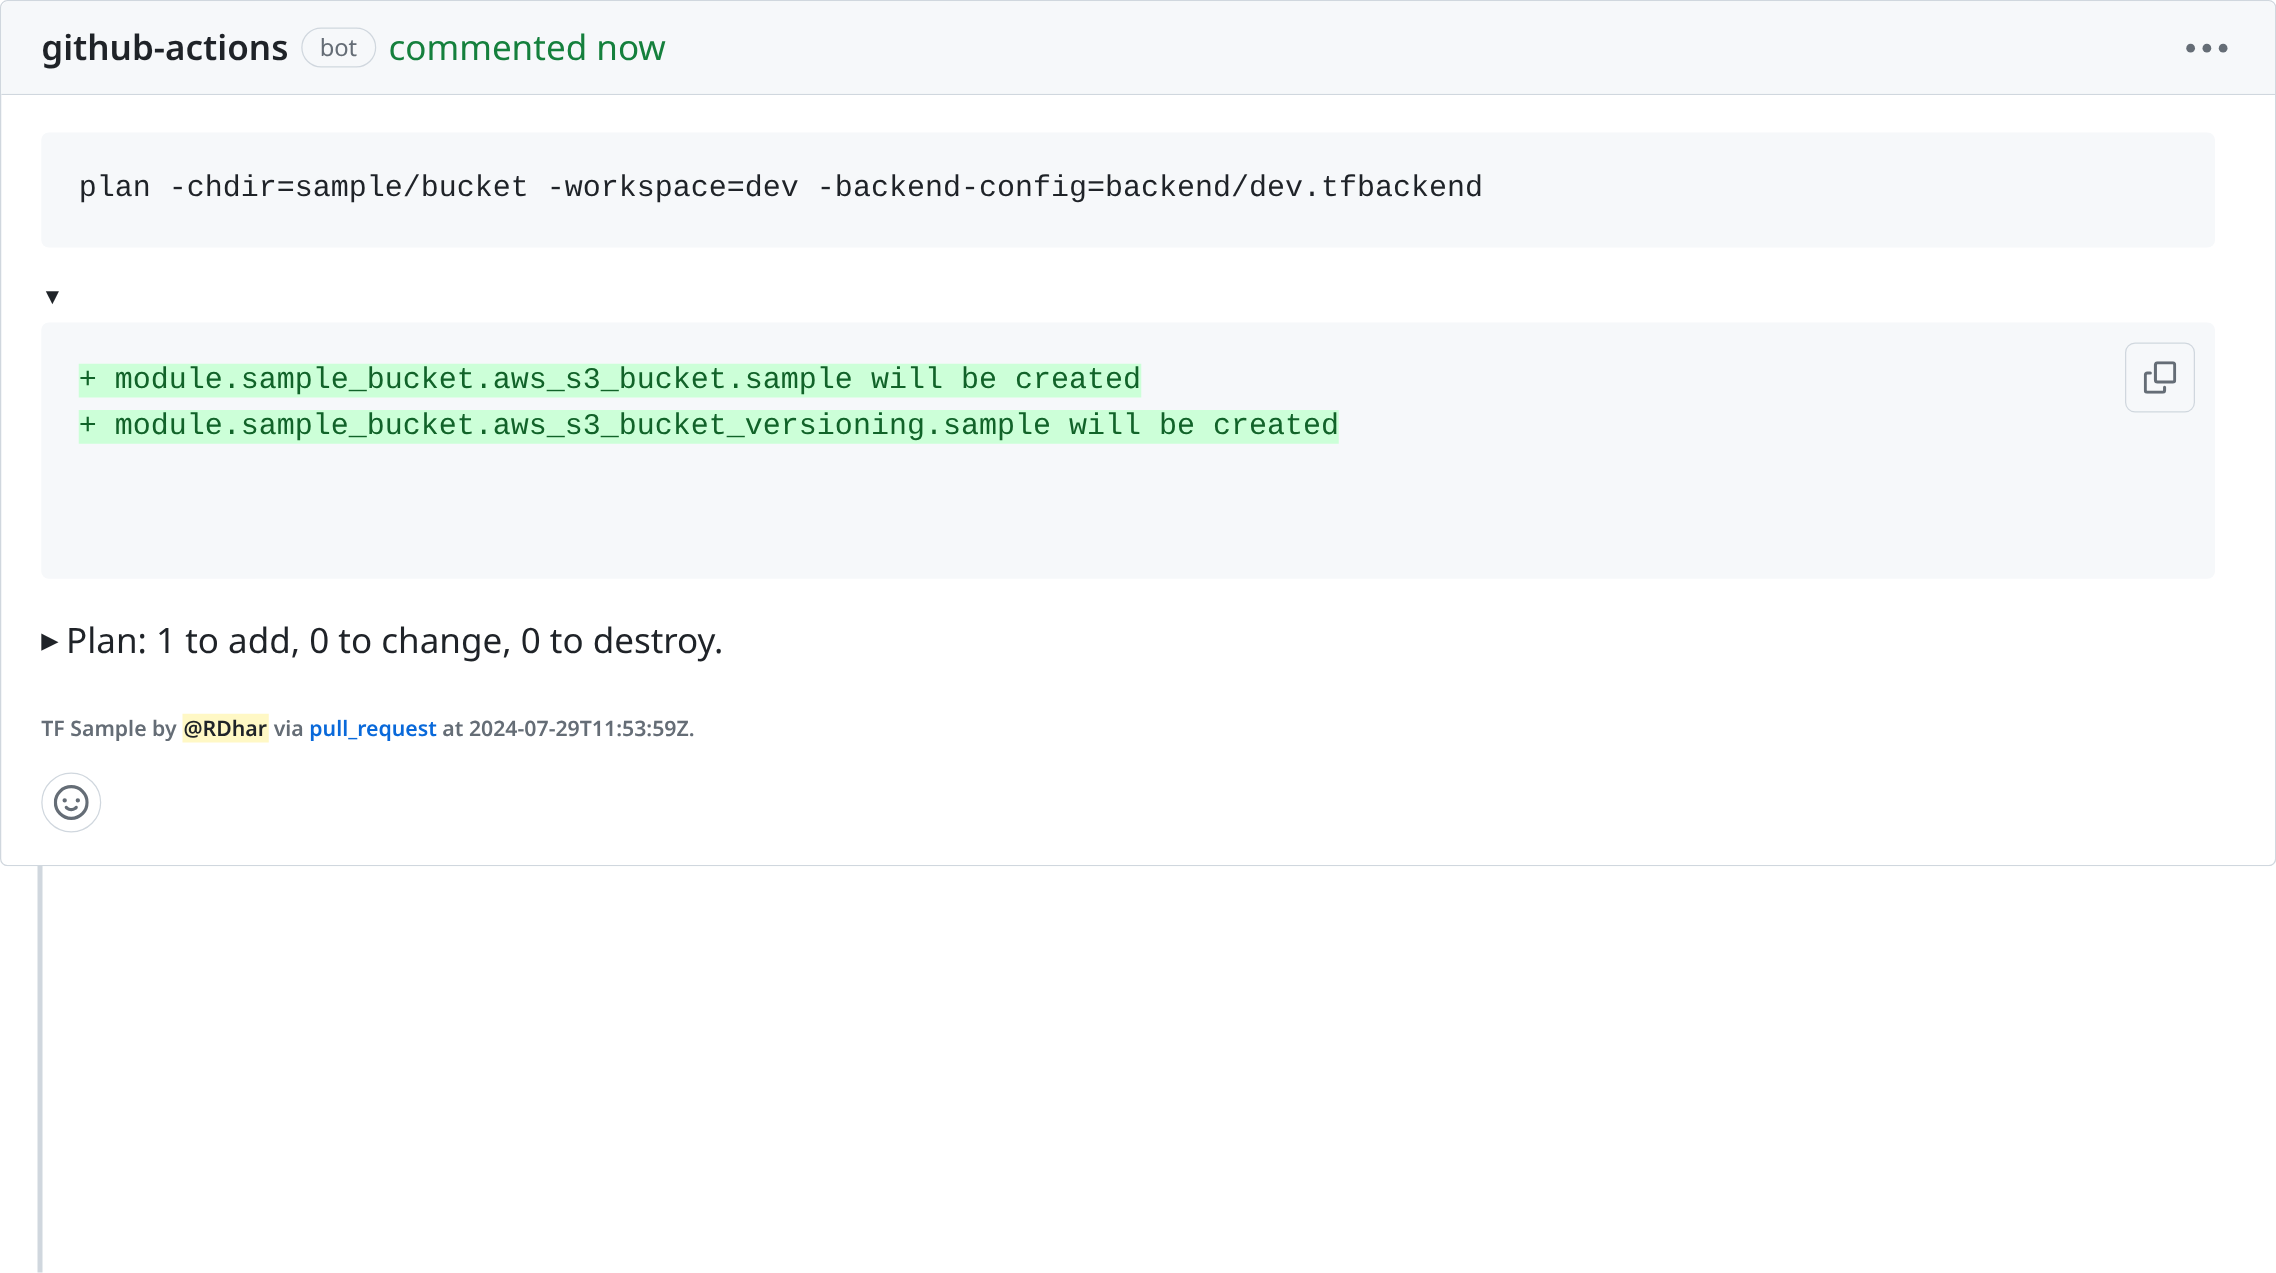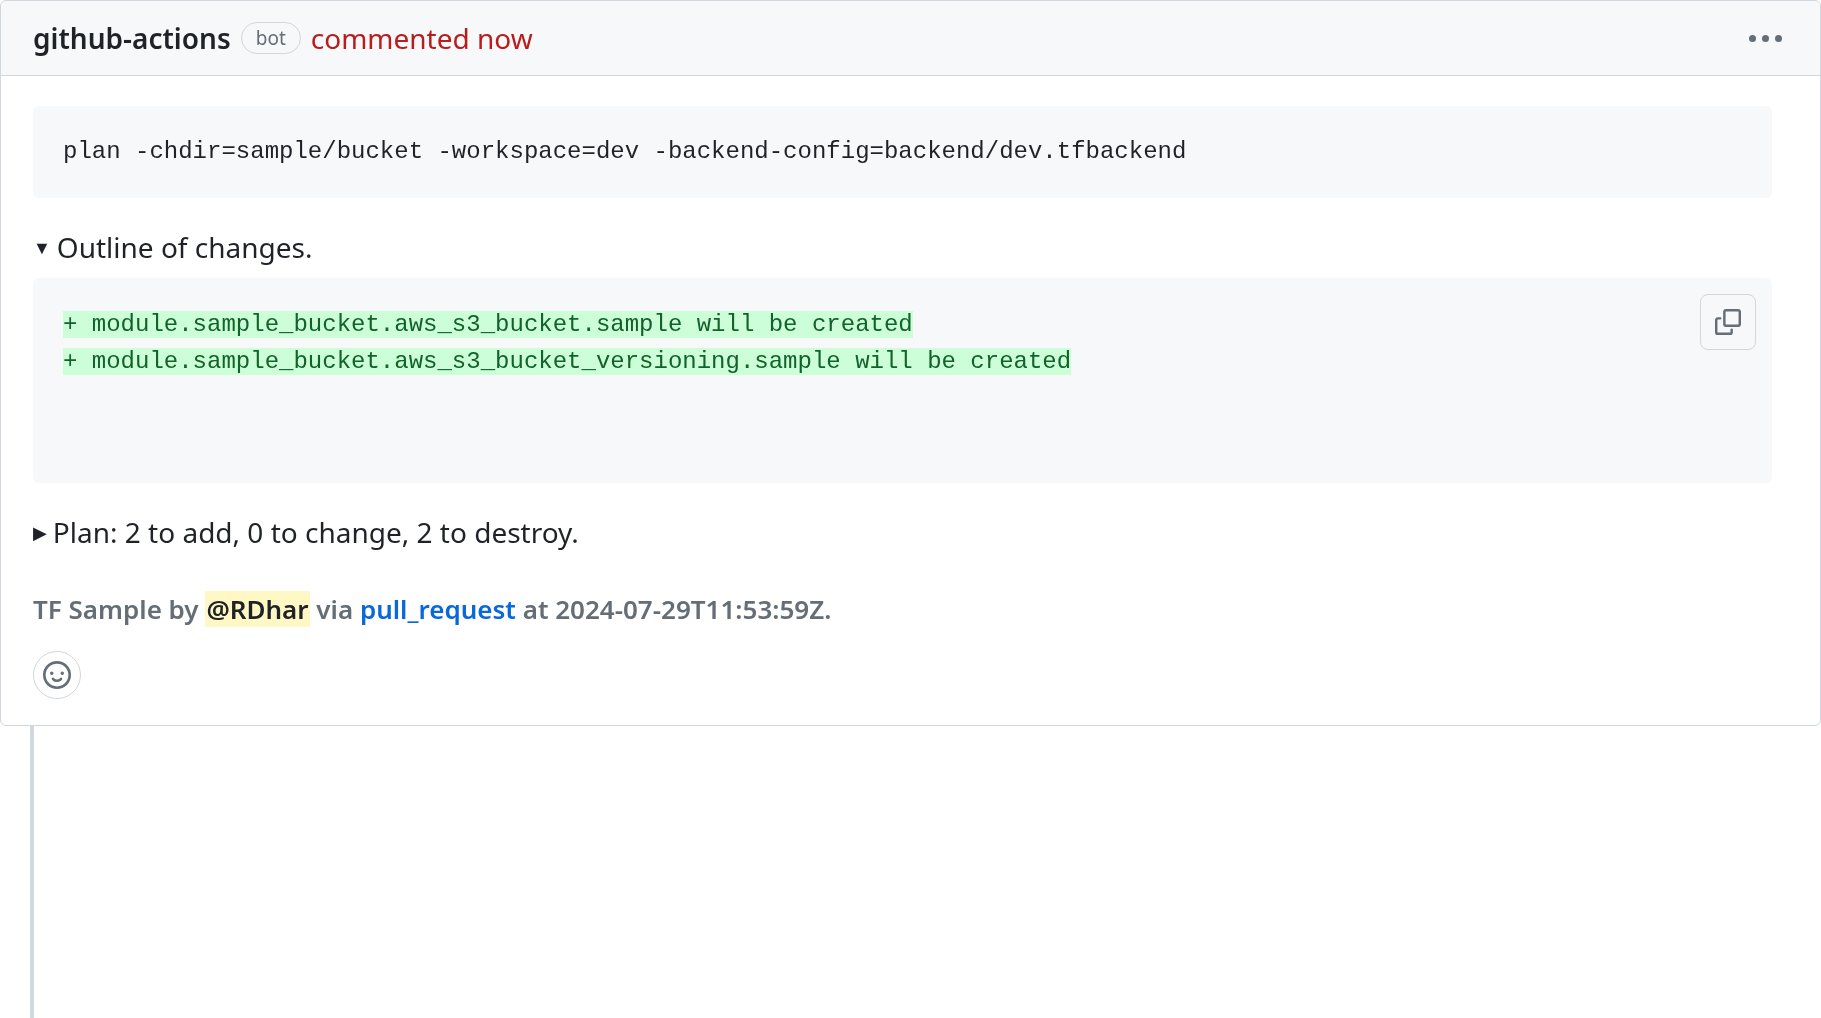--- a/index.html
+++ b/index.html
@@ -56,21 +56,21 @@
     display: inline-flex;
     align-items: center;
     padding: 2px 14px;
     border: 1px solid #d0d7de;
     border-radius: 20px;
     font-size: 19px;
     color: #656d76;
     font-weight: 400;
   }
   .commented-text {
-    color: #b91c1c;
+    color: #15803d;
     font-weight: 400;
   }
   .kebab {
     color: #656d76;
     display: flex;
     gap: 6px;
     padding: 6px;
     cursor: pointer;
   }
   .kebab span {
@@ -148,21 +148,21 @@
     display: flex;
     align-items: center;
     gap: 6px;
     font-size: 28px;
     color: #1f2328;
     cursor: pointer;
     margin-bottom: 40px;
     user-select: none;
   }
   .footer-line {
-    font-size: 26px;
+    font-size: 17px;
     color: #656d76;
     font-weight: 600;
   }
   .mention {
     color: #1f2328;
     background: #fff8c5;
     font-weight: 600;
     padding: 0 1px;
   }
   .pr-link {
@@ -210,36 +210,35 @@
         <span></span>
       </div>
     </div>
 
     <div class="comment-body">
 
       <div class="code-block">plan -chdir=sample/bucket -workspace=dev -backend-config=backend/dev.tfbackend</div>
 
       <div class="details-summary">
         <span class="disclosure-tri">▼</span>
-        <span>Outline of changes.</span>
       </div>
 
       <div class="diff-block"><span class="diff-add">+ module.sample_bucket.aws_s3_bucket.sample will be created</span>
 <span class="diff-add">+ module.sample_bucket.aws_s3_bucket_versioning.sample will be created</span>
         <div class="copy-btn">
           <svg viewBox="0 0 16 16">
               <path d="M0 6.75C0 5.784.784 5 1.75 5h1.5a.75.75 0 0 1 0 1.5h-1.5a.25.25 0 0 0-.25.25v7.5c0 .138.112.25.25.25h7.5a.25.25 0 0 0 .25-.25v-1.5a.75.75 0 0 1 1.5 0v1.5A1.75 1.75 0 0 1 9.25 16h-7.5A1.75 1.75 0 0 1 0 14.25Z"></path>
               <path d="M5 1.75C5 .784 5.784 0 6.75 0h7.5C15.216 0 16 .784 16 1.75v7.5A1.75 1.75 0 0 1 14.25 11h-7.5A1.75 1.75 0 0 1 5 9.25Zm1.75-.25a.25.25 0 0 0-.25.25v7.5c0 .138.112.25.25.25h7.5a.25.25 0 0 0 .25-.25v-7.5a.25.25 0 0 0-.25-.25Z"></path>
             </svg>
         </div>
       </div>
 
       <div class="plan-summary">
         <span class="disclosure-tri">▶</span>
-        <span>Plan: 2 to add, 0 to change, 2 to destroy.</span>
+        <span>Plan: 1 to add, 0 to change, 0 to destroy.</span>
       </div>
 
       <div class="footer-line">
         <span>TF Sample by </span><span class="mention">@RDhar</span><span> via </span><a href="#" class="pr-link">pull_request</a><span> at 2024-07-29T11:53:59Z.</span>
       </div>
 
     </div>
 
     <div class="comment-footer">
       <div class="reaction-btn">

